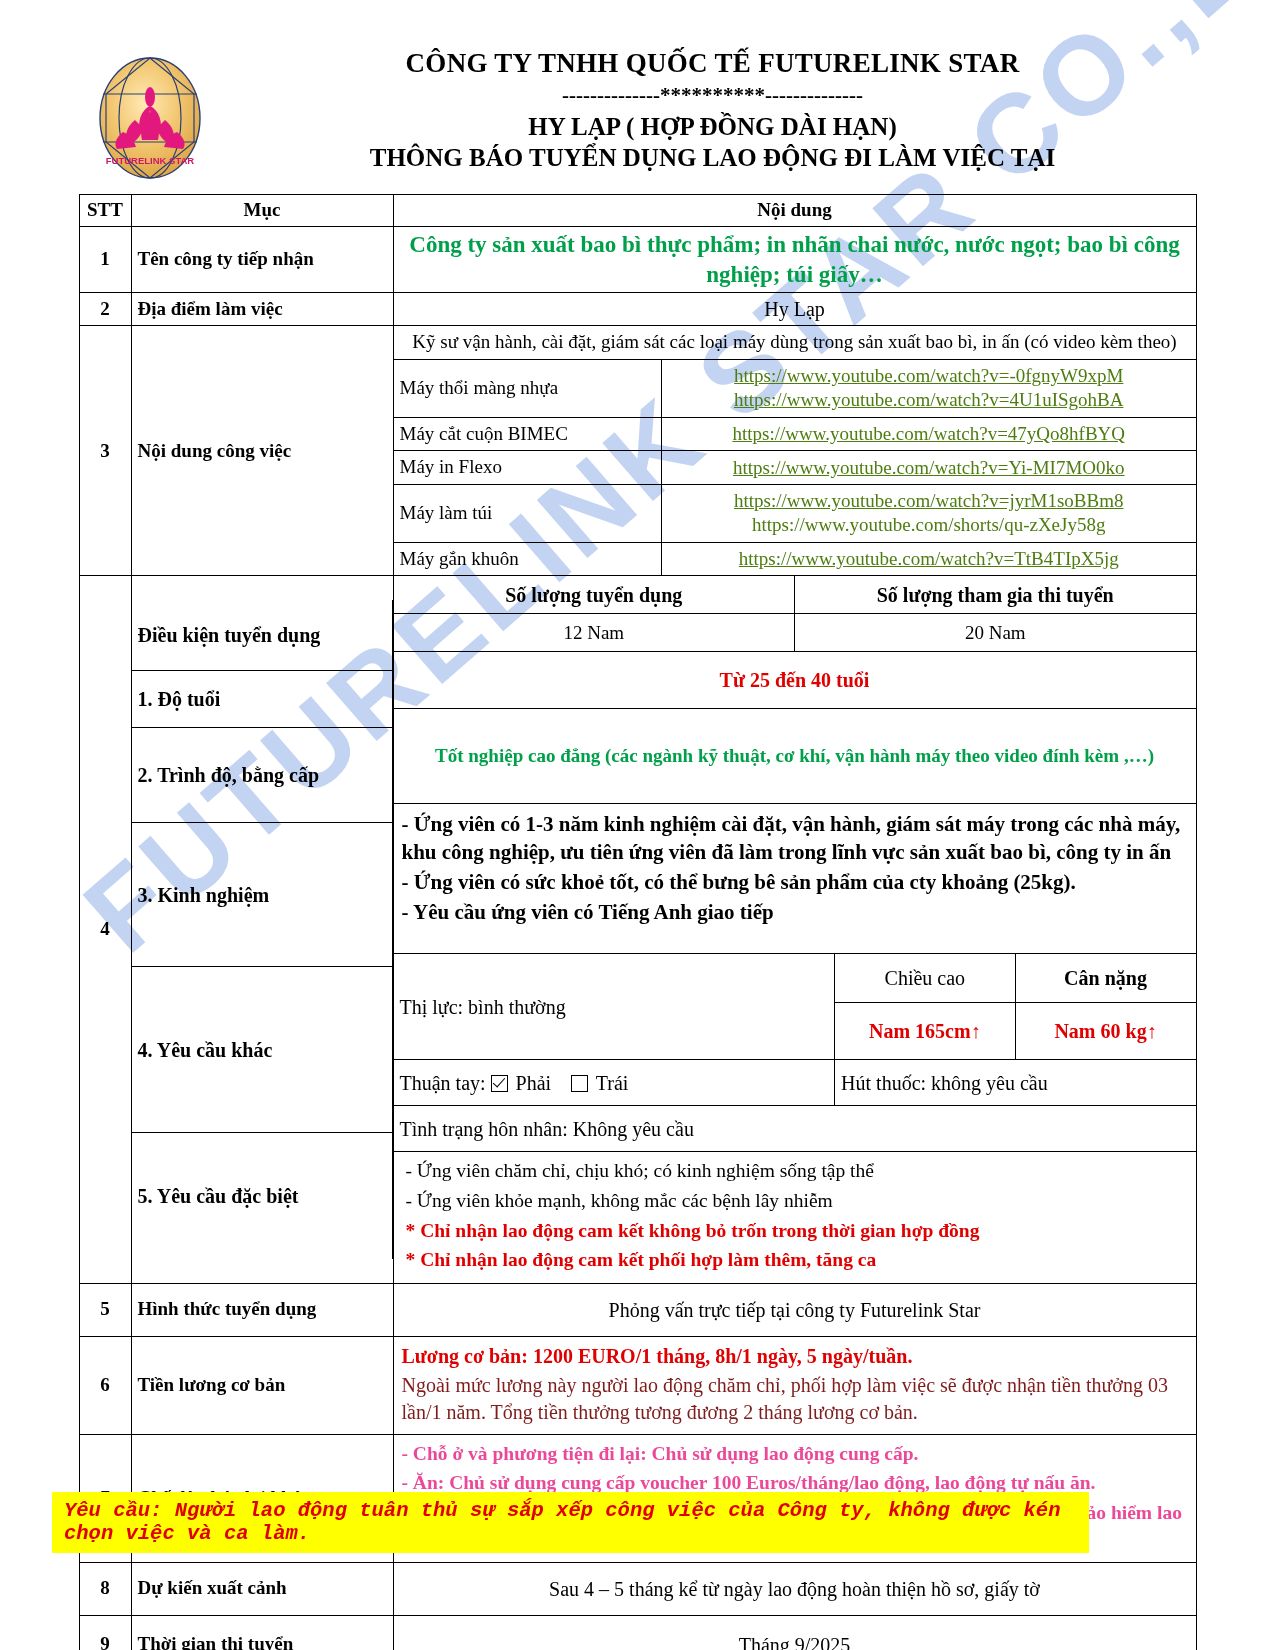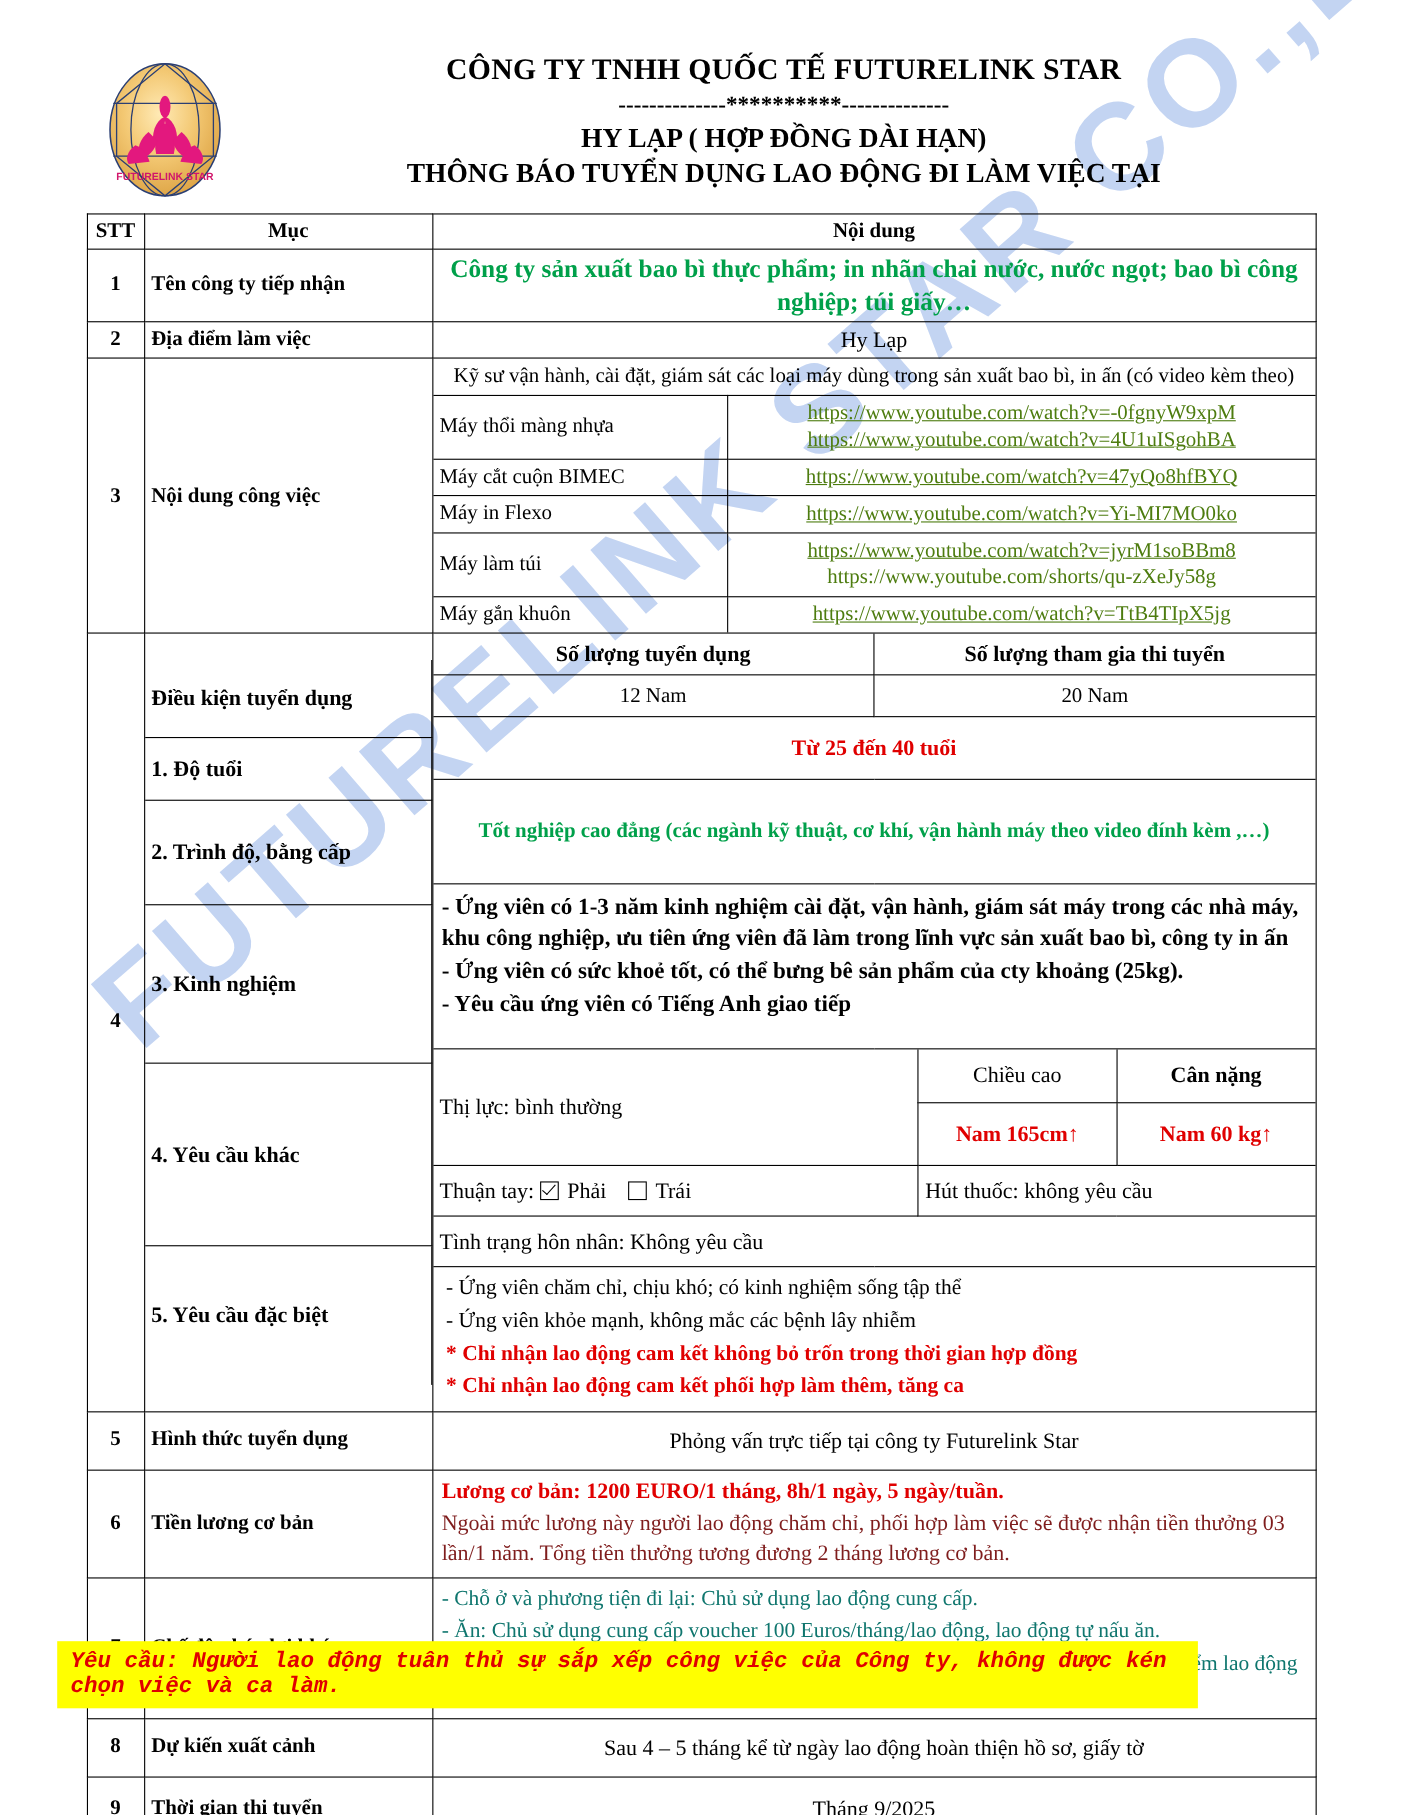--- a/index.html
+++ b/index.html
@@ -100,21 +100,21 @@
     padding: 3px 6px;
     vertical-align: middle;
     font-size: 19px;
     line-height: 1.3;
   }
   .c-stt { width: 52px; text-align: center; font-weight: bold; font-size: 20px;}
   .c-muc { width: 262px; font-weight: bold; font-size: 20px; }
   .hdr { text-align: center; font-weight: bold; font-size: 21px; padding: 10px 6px; }
   .ctr { text-align: center; }
   .green-lg { color: #00a04a; font-weight: bold; font-size: 26px; line-height: 1.3; }
-  .green-b { color: #0f766e; font-weight: normal; }
+  .green-b { color: #ec4899; font-weight: bold; }
   .red { color: #e00000; font-weight: bold; }
   .red-n { color: #7f1d1d; font-family: Liberation Serif, serif; }
   .cell-pad { padding: 9px 8px; }
 
   
   table.nest {
     border-collapse: collapse;
     width: 100%;
     table-layout: fixed;
   }

